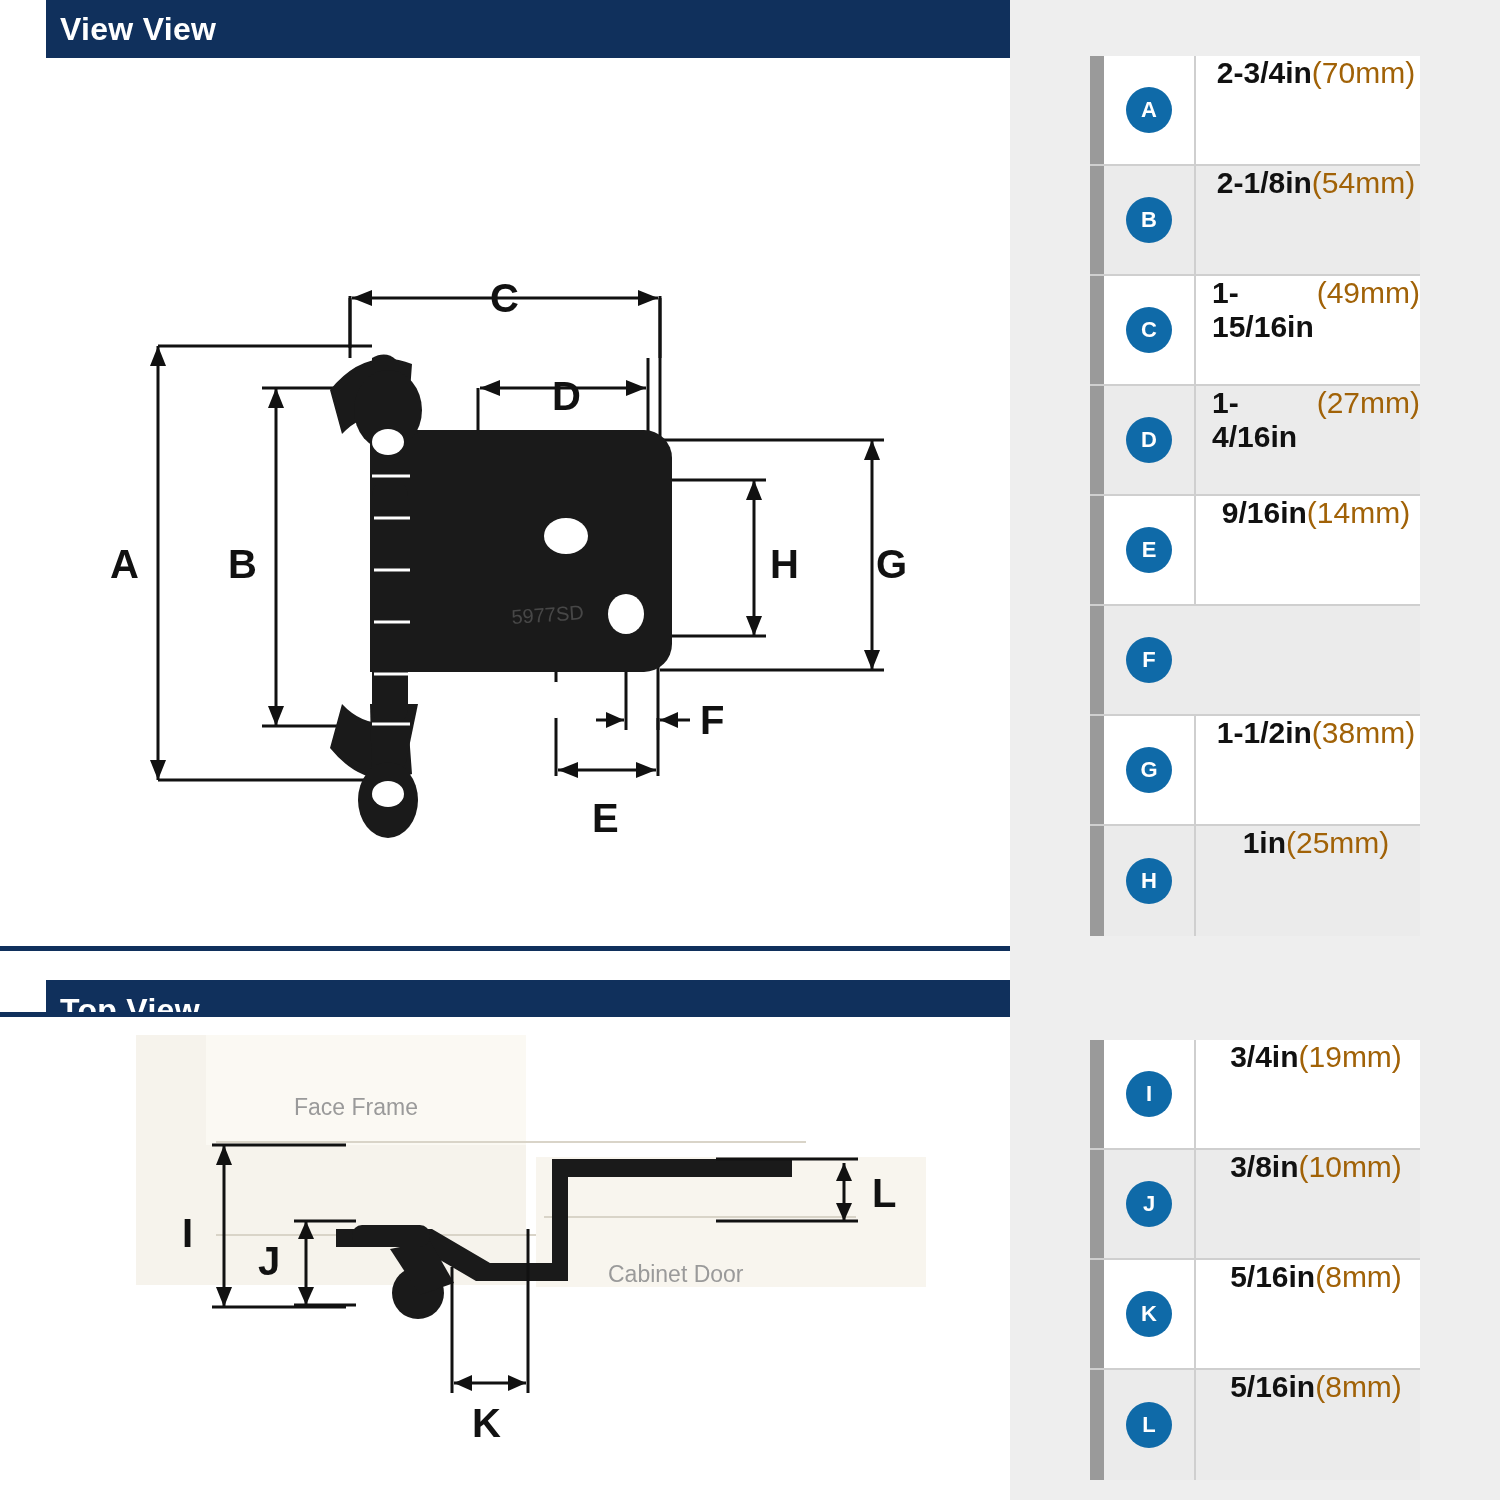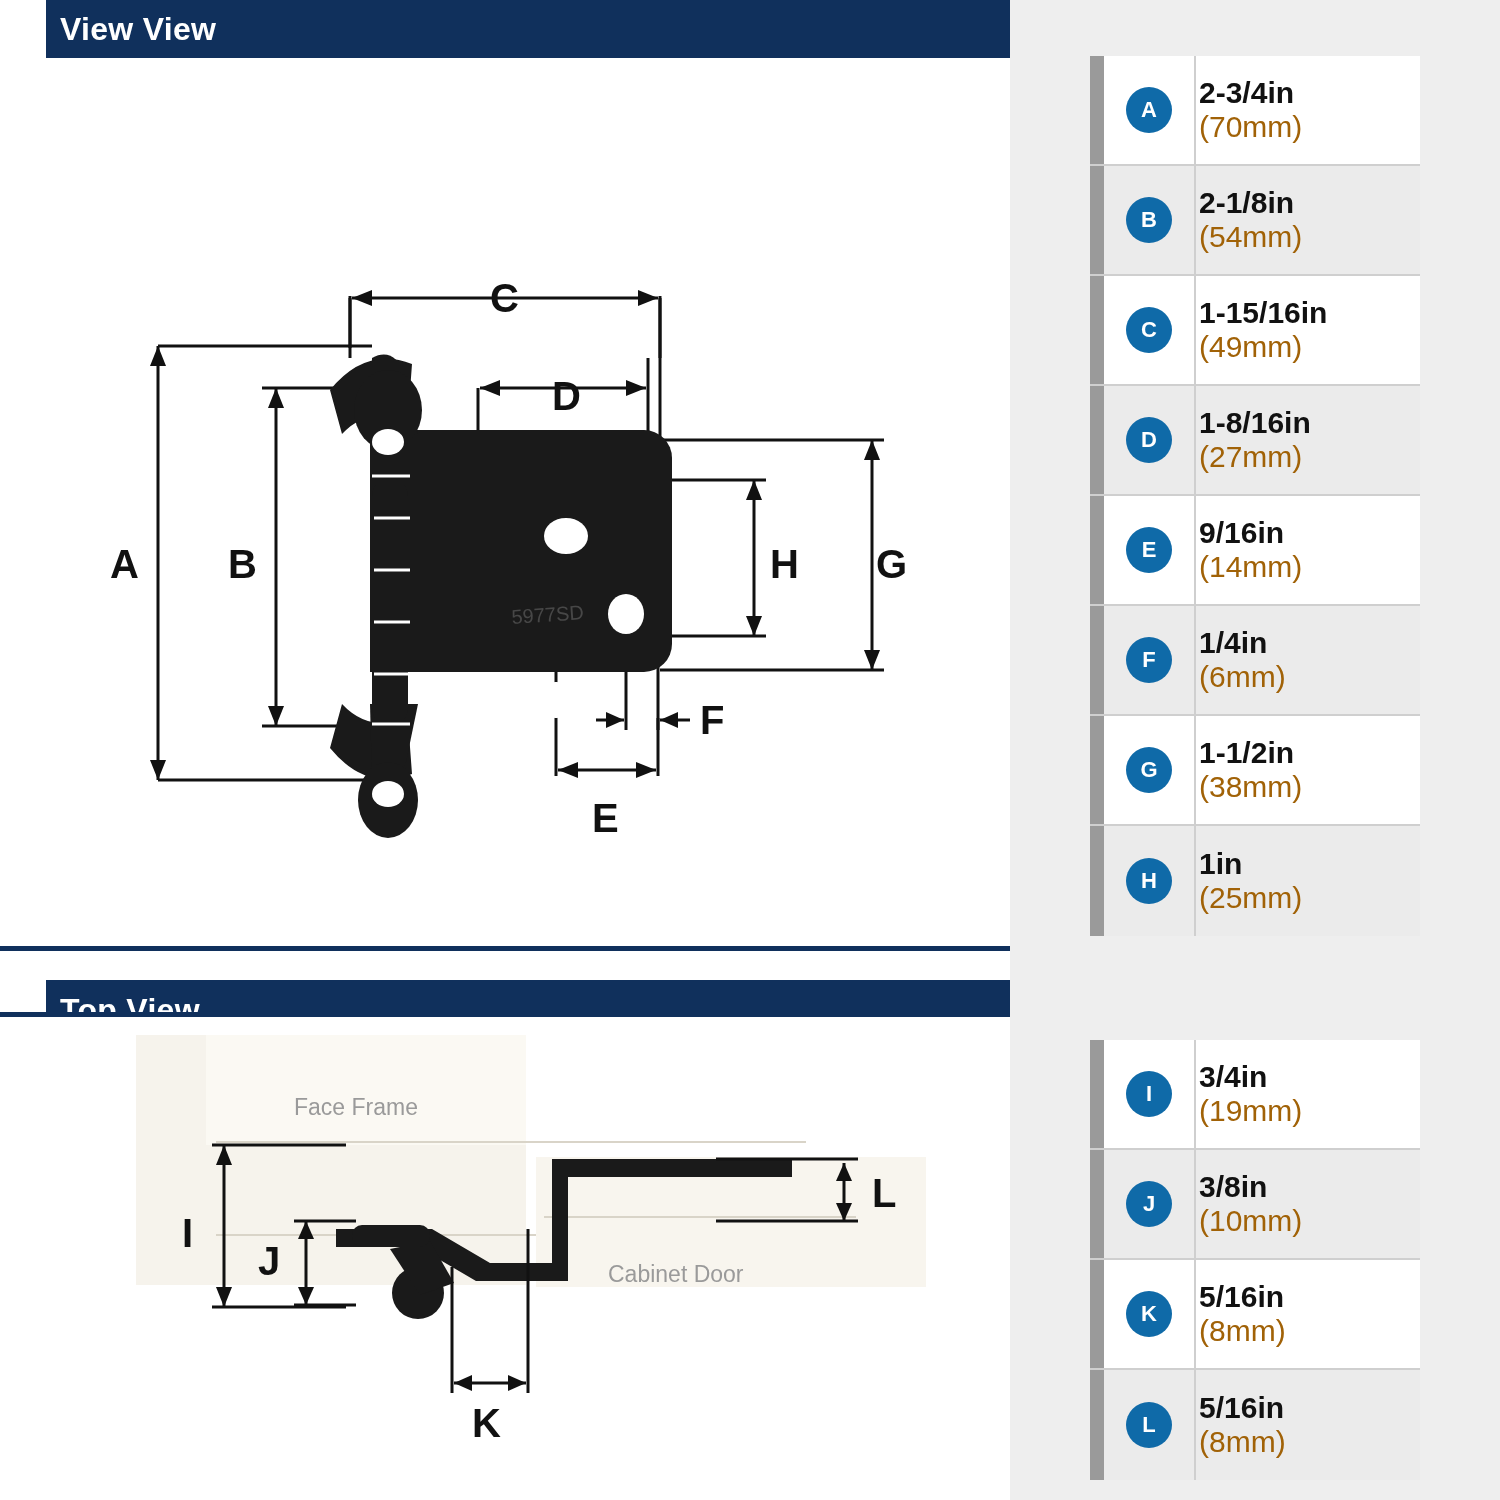--- a/index.html
+++ b/index.html
@@ -17,21 +17,21 @@
 
   
   .tblwrap{position:absolute;background:#eeeeee;}
   .tbl{position:absolute;top:0;left:0;}
   .row{position:relative;height:110px;box-sizing:border-box;display:flex;align-items:stretch;}
   .row.odd{background:#ffffff;}
   .row.even{background:#ebebeb;}
   .row .bar{width:14px;background:#9a9a9a;flex:0 0 14px;}
   .row .badgecell{width:90px;flex:0 0 90px;display:flex;align-items:center;justify-content:center;}
   .badge{width:46px;height:46px;border-radius:50%;background:#0f6aa8;color:#fff;font-size:22px;font-weight:bold;display:flex;align-items:center;justify-content:center;}
-  .row .valcell{flex:1;border-left:2px solid #cfcfcf;display:flex;flex-direction:column;justify-content:center;padding-left:3px;}
+  .row .valcell{flex:1;border-left:2px solid #cfcfcf;display:flex;flex-direction:row;justify-content:center;padding-left:16px;}
   .v1{font-size:30px;font-weight:bold;color:#111;line-height:1.12;}
   .v2{font-size:30px;color:#a16207;line-height:1.12;}
   .row.rowline{border-bottom:2px solid #cfcfcf;}
 
   
   svg{display:block;}
   .lbl{font-family:"Liberation Sans",sans-serif;font-weight:bold;fill:#111;}
   .ghost{font-family:"Liberation Sans",sans-serif;fill:#9a9a9a;}
 </style>
 </head>
@@ -182,42 +182,38 @@
             <div class="v1">1-15/16in</div>
             <div class="v2">(49mm)</div>
           </div>
         </div>
         <div class="row even rowline">
           <div class="bar"></div>
           <div class="badgecell">
             <div class="badge">D</div>
           </div>
           <div class="valcell">
-            <div class="v1">1-8/16in</div>
+            <div class="v1">1-4/16in</div>
             <div class="v2">(27mm)</div>
           </div>
         </div>
         <div class="row odd rowline">
           <div class="bar"></div>
           <div class="badgecell">
             <div class="badge">E</div>
           </div>
           <div class="valcell">
             <div class="v1">9/16in</div>
             <div class="v2">(14mm)</div>
           </div>
         </div>
         <div class="row even rowline">
           <div class="bar"></div>
           <div class="badgecell">
             <div class="badge">F</div>
-          </div>
-          <div class="valcell">
-            <div class="v1">1/4in</div>
-            <div class="v2">(6mm)</div>
           </div>
         </div>
         <div class="row odd rowline">
           <div class="bar"></div>
           <div class="badgecell">
             <div class="badge">G</div>
           </div>
           <div class="valcell">
             <div class="v1">1-1/2in</div>
             <div class="v2">(38mm)</div>

